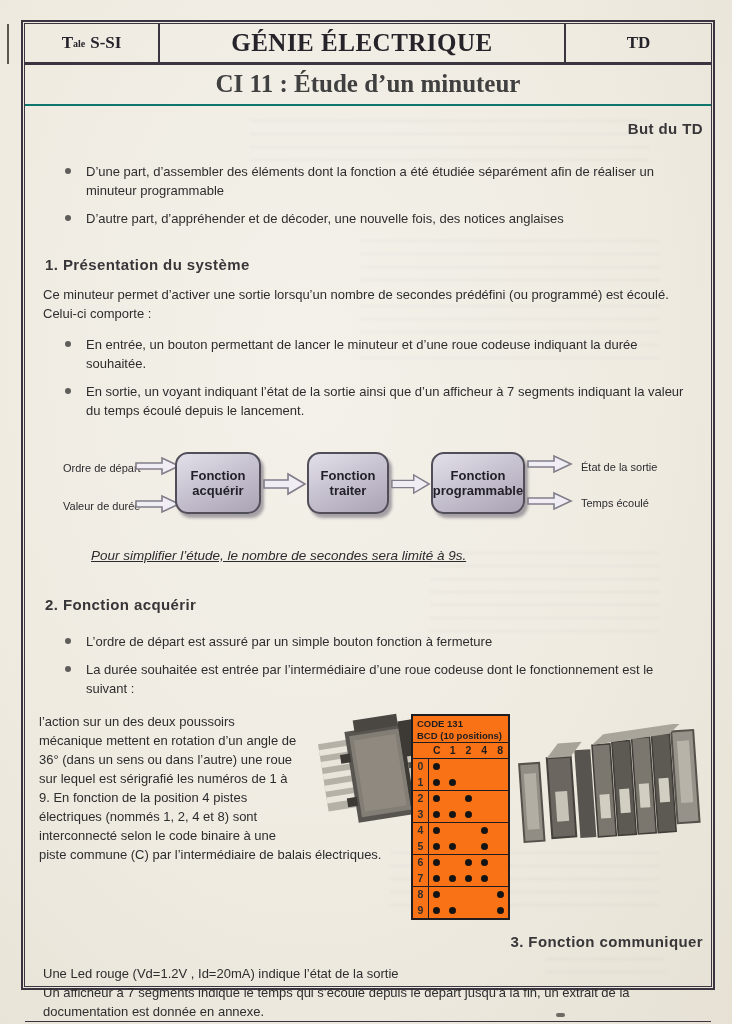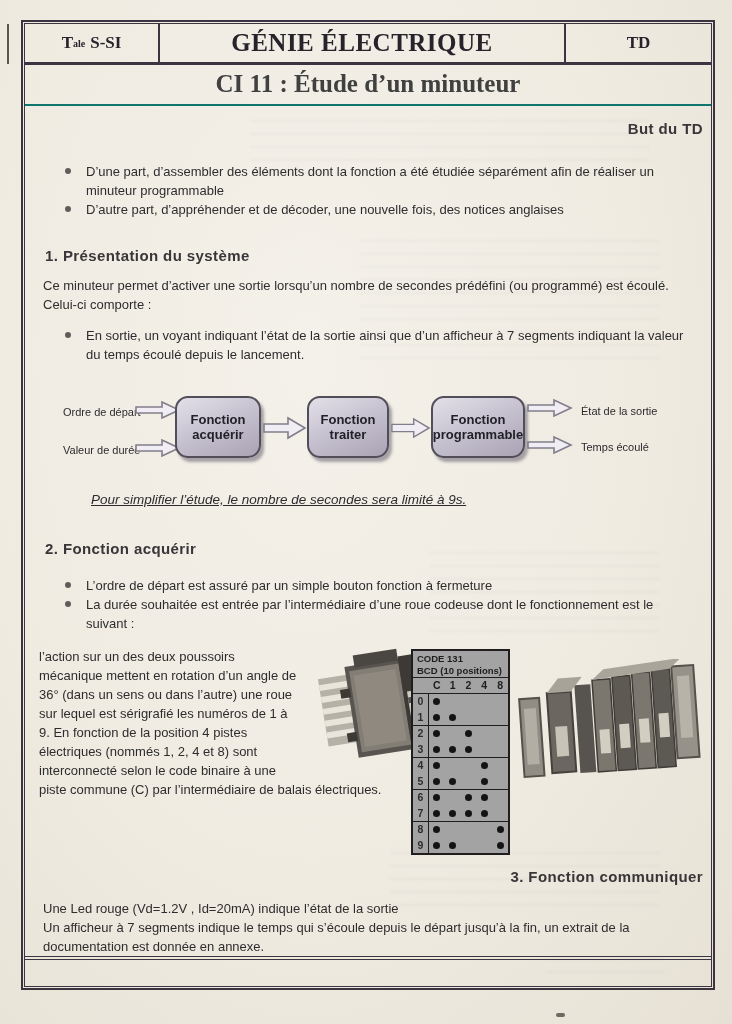--- a/index.html
+++ b/index.html
@@ -37,21 +37,21 @@
     font-family:"Liberation Serif", serif;font-weight:bold;font-size:25px;color:#404040;}
 
   
   .content{flex:1;position:relative;padding:0 8px 0 14px;color:#2e2d2e;font-size:13px;line-height:19px;}
   .sec-heading{font-weight:bold;font-size:15px;letter-spacing:.4px;color:#383638;}
   .h-but{margin:13px 0 0 4px;text-align:right;}
   .h1{margin:27px 0 0 6px;}
   .h2{margin:30px 0 0 6px;}
   .h3{margin:24px 0 0 4px;text-align:right;}
   .para{margin:11px 0 0 4px;}
-  .bullets{margin-top:24px;display:flex;flex-direction:column;gap:0;}
+  .bullets{margin-top:24px;display:flex;flex-direction:column;gap:9px;}
   .bullets.tight{margin-top:12px;}
   .bullet{display:flex;gap:15px;padding-left:26px;padding-right:10px;}
   .bdot{width:6px;height:6px;border-radius:50%;background:#5f5d5a;margin-top:6px;flex:none;}
 
   
   .diagram{position:relative;height:84px;margin-top:26px;}
   .dg-label{position:absolute;font-size:11px;color:#2c2b2e;white-space:nowrap;}
   .fbox{position:absolute;height:62px;border:2.5px solid #514d59;border-radius:13px;
     background:linear-gradient(155deg,#e3e0e9 0%,#c8c3d1 45%,#a9a3b4 100%);
     box-shadow:3px 4px 3px rgba(70,65,85,.45);
@@ -62,21 +62,21 @@
   .note{margin:16px 0 0 52px;font-style:italic;text-decoration:underline;font-size:13.5px;color:#2c2b2e;}
 
   
   .media-row{position:relative;margin-top:14px;height:196px;}
   .s2-para{width:402px;}
   .photo1{float:right;width:132px;height:132px;margin:-6px 2px 2px 6px;}
   .photo2{position:absolute;left:476px;top:12px;}
 
   
   .code-table{position:absolute;left:372px;top:2px;width:99px;border:2px solid #1f1d1f;
-    background:#a3a3a3;box-sizing:border-box;}
+    background:#f97316;box-sizing:border-box;}
   .ct-title{border-bottom:1.5px solid #1f1d1f;padding:2px 3px 1px 4px;font-weight:bold;
     font-size:9.5px;line-height:11.5px;color:#1f1d1f;}
   .ct-head{display:flex;border-bottom:1.5px solid #1f1d1f;height:15px;align-items:center;}
   .ct-head .ct-digit{visibility:hidden;}
   .ct-digit{width:15px;flex:none;text-align:center;font-weight:bold;font-size:10.5px;
     border-right:1.2px solid #1f1d1f;align-self:stretch;display:flex;align-items:center;justify-content:center;}
   .ct-col{flex:1;text-align:center;font-weight:bold;font-size:10.5px;color:#1f1d1f;}
   .ct-row{display:flex;height:15.5px;align-items:center;}
   .ct-row.ct-sep{border-top:1.4px solid #1f1d1f;}
   .ct-cell{flex:1;display:flex;align-items:center;justify-content:center;}
@@ -124,20 +124,24 @@
       </div>
       <div class="bullet">
         <span class="bdot"></span>
         <span>D’autre part, d’appréhender et de décoder, une nouvelle fois, des notices anglaises</span>
       </div>
     </div>
 
     <div class="sec-heading h1">1. Présentation du système</div>
     <div class="para">Ce minuteur permet d’activer une sortie lorsqu’un nombre de secondes prédéfini (ou programmé) est écoulé. Celui-ci comporte :</div>
     <div class="bullets tight">
+      <div class="bullet">
+        <span class="bdot"></span>
+        <span>En entrée, un bouton permettant de lancer le minuteur et d’une roue codeuse indiquant la durée souhaitée.</span>
+      </div>
       <div class="bullet">
         <span class="bdot"></span>
         <span>En sortie, un voyant indiquant l’état de la sortie ainsi que d’un afficheur à 7 segments indiquant la valeur du temps écoulé depuis le lancement.</span>
       </div>
     </div>
 
     <div class="diagram">
       <span class="dg-label" style="left:24px;top:13px;">Ordre de départ</span>
       <span class="dg-label" style="left:24px;top:51px;">Valeur de durée</span>
 

